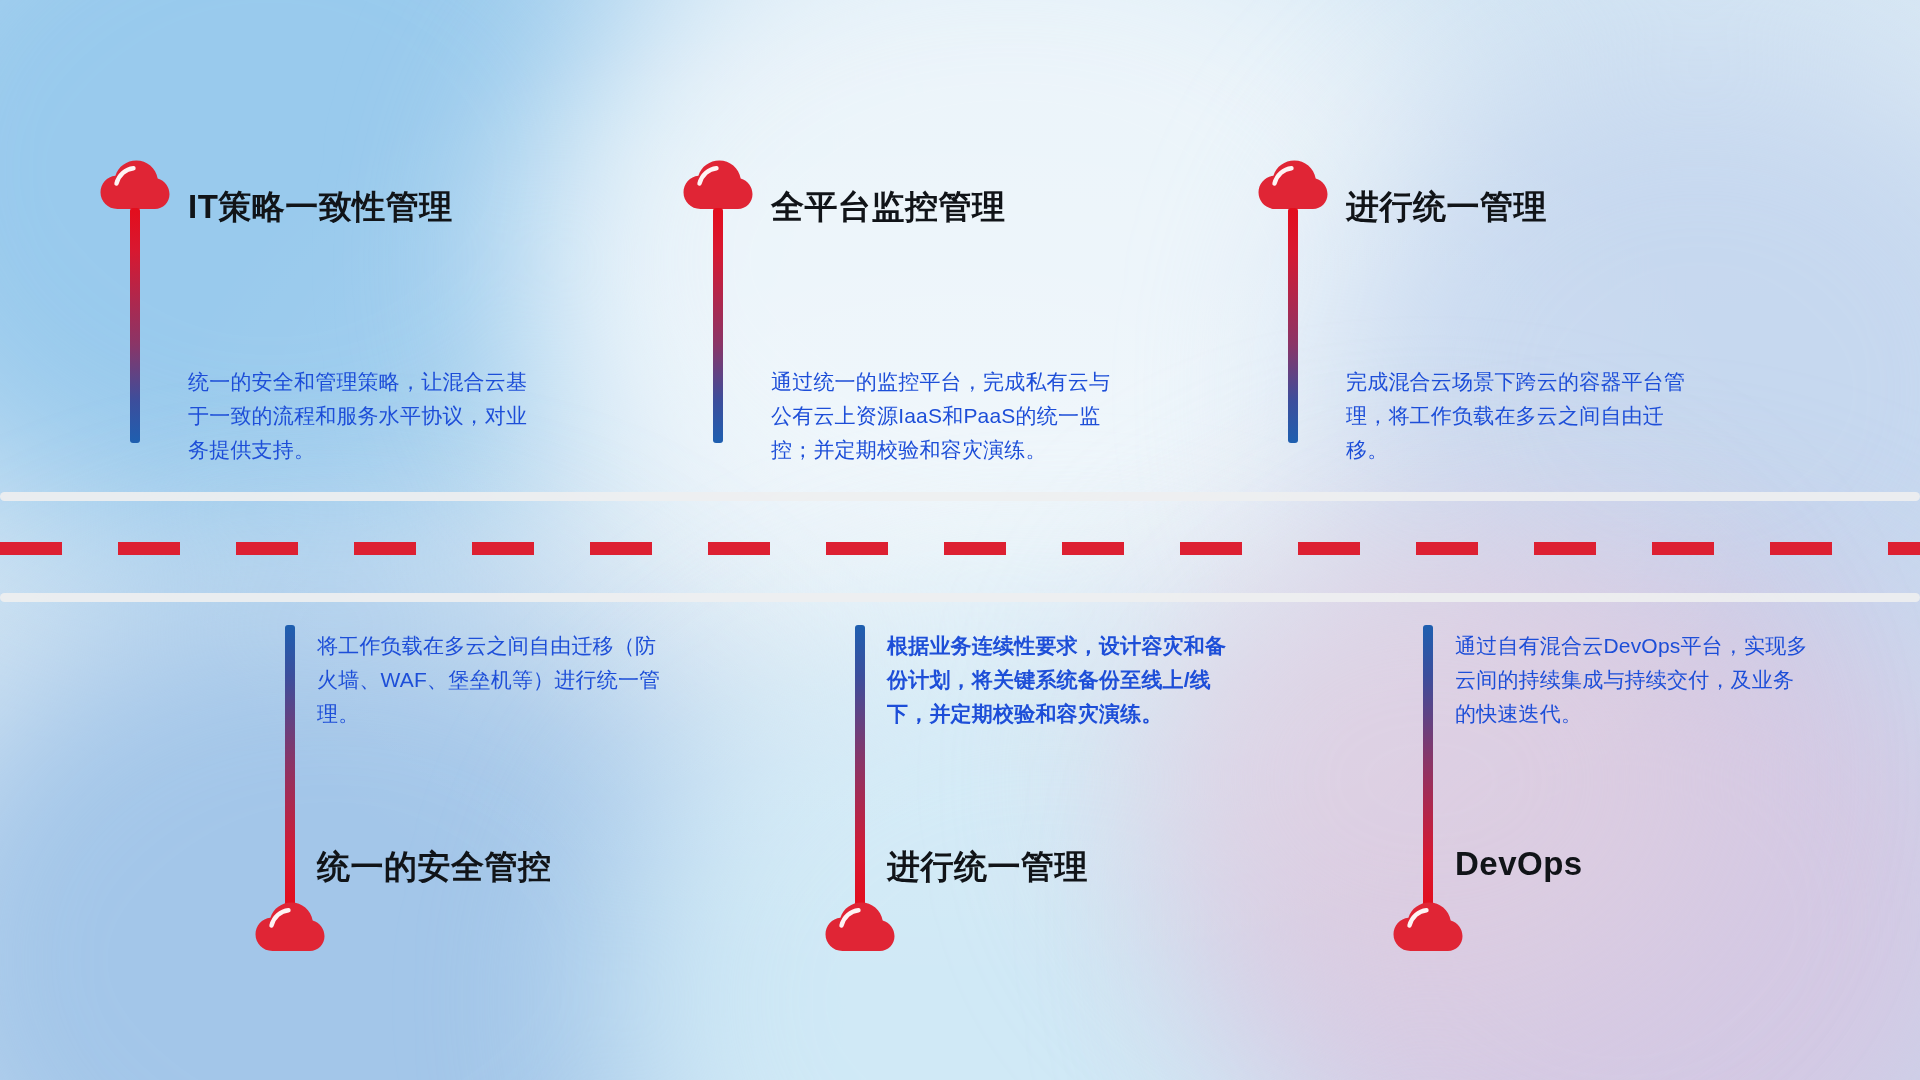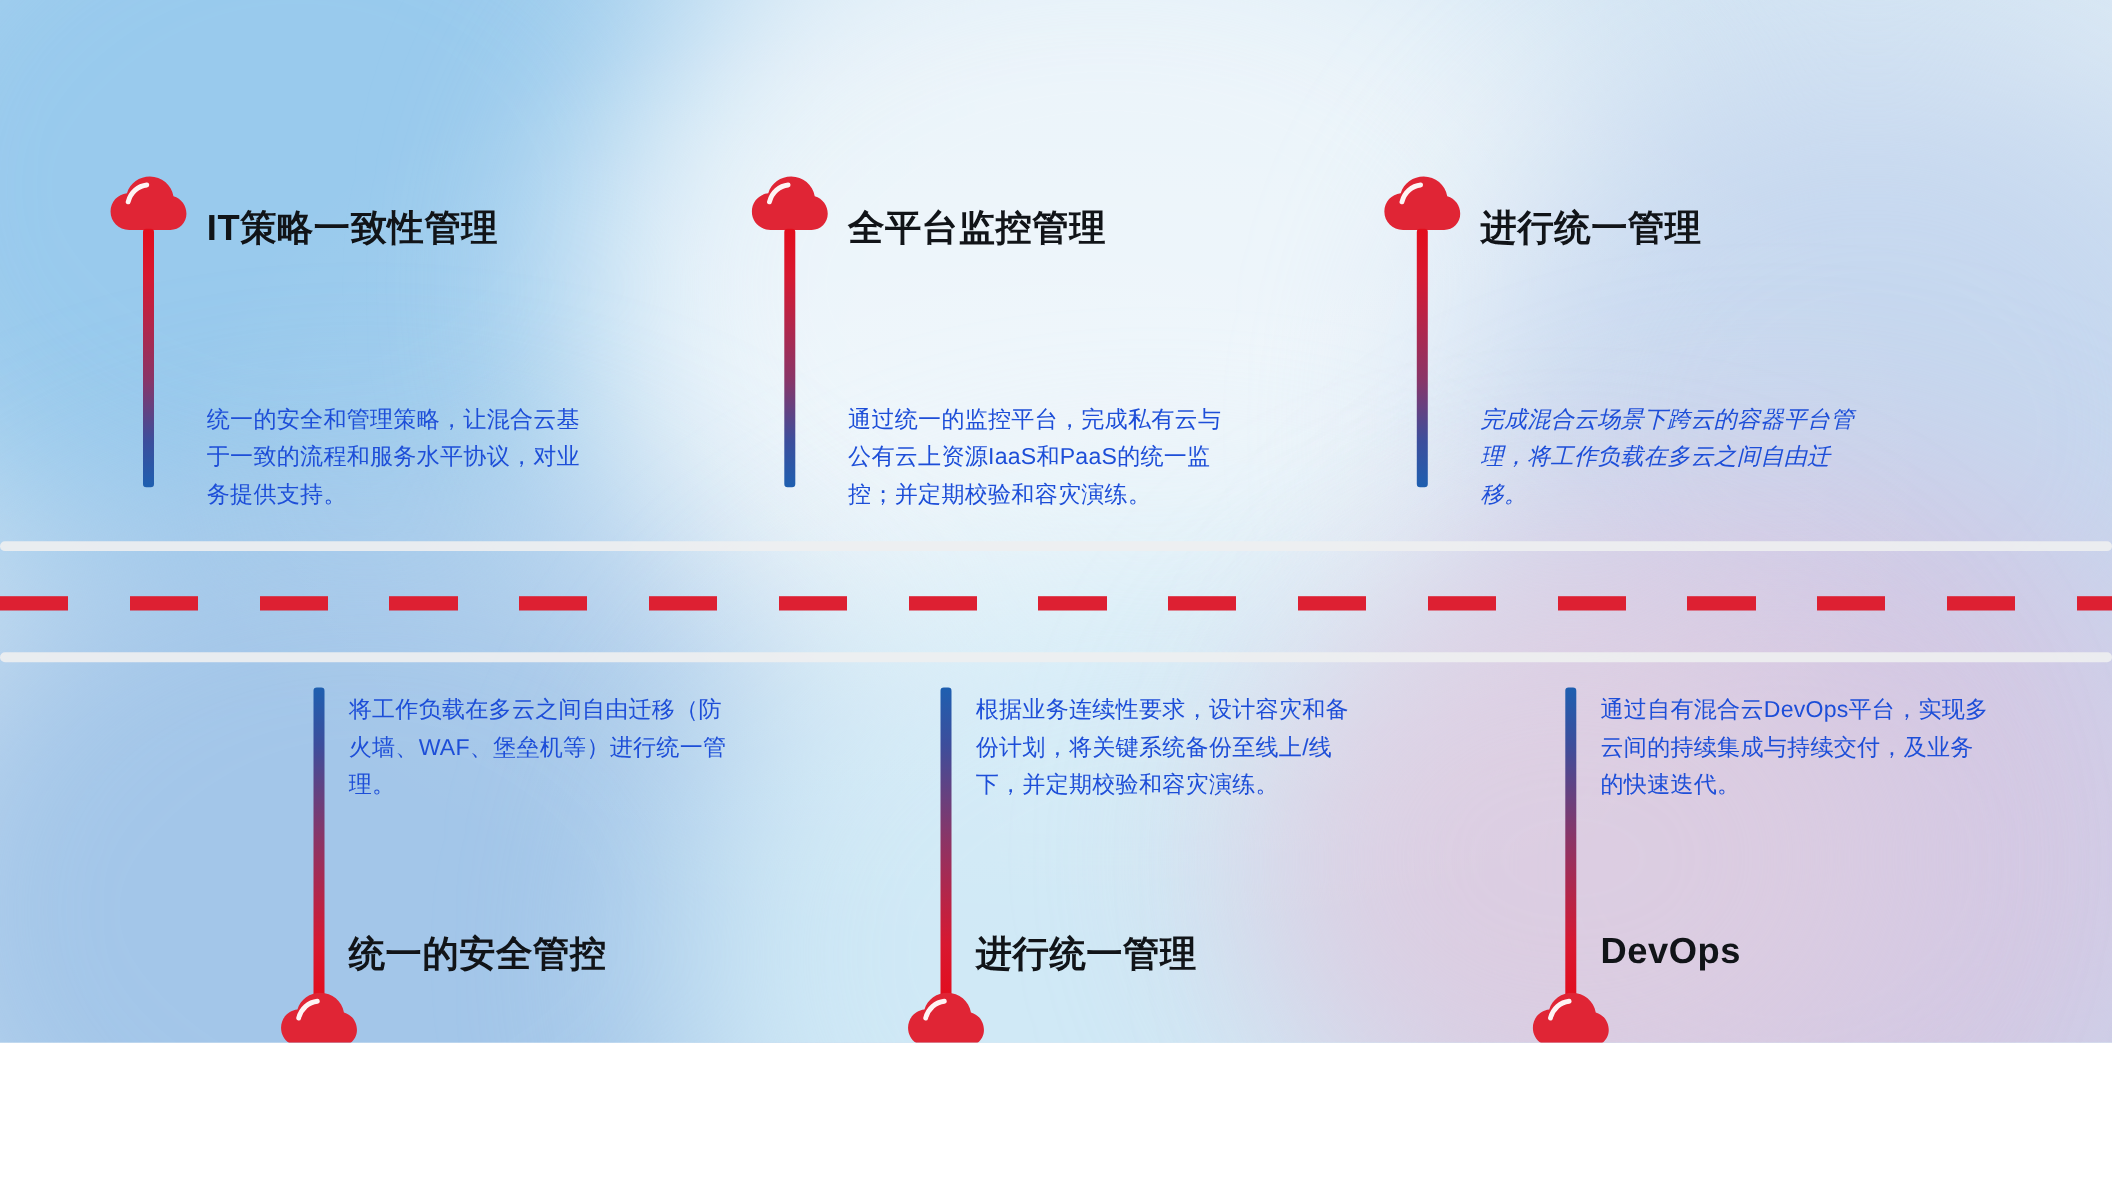--- a/index.html
+++ b/index.html
@@ -8,21 +8,21 @@
     padding: 0;
     background: #ffffff;
   }
   body {
     font-family: "Liberation Sans", "DejaVu Sans", sans-serif;
   }
 
   #stage {
     position: relative;
     width: 1920px;
-    height: 948px;
+    height: 1080px;
     overflow: hidden;
     background: #cfe3f2;
   }
 
   
   .bg-base {
     position: absolute;
     inset: 0;
     background: linear-gradient(160deg, #c9e2f4 0%, #cfe4f4 22%, #dceaf5 45%, #cfe2f2 70%, #c4daee 100%);
   }
@@ -194,21 +194,21 @@
 
   <div class="pin-col" style="left:1258px; top:160px;">
     <div class="pin-graphic" style="left:0; top:0;">
       <svg class="cloud-icon" viewBox="0 0 70 52">
         <path d="M17.5 49 C7.8 49 0.5 41.6 0.5 32.3 C0.5 23.6 7.0 16.5 15.4 15.7 C18.2 6.5 26.8 0.5 36.3 0.5 C46.9 0.5 55.9 8.1 57.7 18.4 C64.9 20.4 69.5 27.0 69.5 34.3 C69.5 42.4 63.0 49 54.9 49 Z" fill="#e02535"></path>
         <path d="M16.5 23.5 C18.8 14.8 25.6 9.0 33.5 8.2" fill="none" stroke="#ffffff" stroke-width="4.4" stroke-linecap="round" opacity="0.95"></path>
       </svg>
       <div class="pin-stem stem-down" style="top:48px; height:235px;"></div>
     </div>
     <div class="card-title" style="left:88px; top:25px;">进行统一管理</div>
-    <div class="card-body" style="left:88px; top:205px;font-style:italic;">完成混合云场景下跨云的容器平台管理，将工作负载在多云之间自由迁移。</div>
+    <div class="card-body" style="left:88px; top:205px;">完成混合云场景下跨云的容器平台管理，将工作负载在多云之间自由迁移。</div>
   </div>
 
   <div class="road">
     <div class="road-edge top"></div>
     <div class="road-dash"></div>
     <div class="road-edge bottom"></div>
   </div>
 
   <div class="pin-col" style="left:255px; top:625px;">
     <div class="pin-graphic" style="left:0; top:0;">
@@ -223,21 +223,21 @@
   </div>
 
   <div class="pin-col" style="left:825px; top:625px;">
     <div class="pin-graphic" style="left:0; top:0;">
       <div class="pin-stem stem-up" style="top:0; height:285px;"></div>
       <svg class="cloud-icon" viewBox="0 0 70 52" style="top:277px;">
         <path d="M17.5 49 C7.8 49 0.5 41.6 0.5 32.3 C0.5 23.6 7.0 16.5 15.4 15.7 C18.2 6.5 26.8 0.5 36.3 0.5 C46.9 0.5 55.9 8.1 57.7 18.4 C64.9 20.4 69.5 27.0 69.5 34.3 C69.5 42.4 63.0 49 54.9 49 Z" fill="#e02535"></path>
         <path d="M16.5 23.5 C18.8 14.8 25.6 9.0 33.5 8.2" fill="none" stroke="#ffffff" stroke-width="4.4" stroke-linecap="round" opacity="0.95"></path>
       </svg>
     </div>
-    <div class="card-body" style="left:62px; top:4px;">根据业务连续性要求，设计容灾和备份计划，将关键系统备份至线上/线下，并定期校验和容灾演练。</div>
+    <div class="card-body" style="left:62px; top:4px;font-weight:bold;">根据业务连续性要求，设计容灾和备份计划，将关键系统备份至线上/线下，并定期校验和容灾演练。</div>
     <div class="card-title" style="left:62px; top:220px;">进行统一管理</div>
   </div>
 
   <div class="pin-col" style="left:1393px; top:625px;">
     <div class="pin-graphic" style="left:0; top:0;">
       <div class="pin-stem stem-up" style="top:0; height:285px;"></div>
       <svg class="cloud-icon" viewBox="0 0 70 52" style="top:277px;">
         <path d="M17.5 49 C7.8 49 0.5 41.6 0.5 32.3 C0.5 23.6 7.0 16.5 15.4 15.7 C18.2 6.5 26.8 0.5 36.3 0.5 C46.9 0.5 55.9 8.1 57.7 18.4 C64.9 20.4 69.5 27.0 69.5 34.3 C69.5 42.4 63.0 49 54.9 49 Z" fill="#e02535"></path>
         <path d="M16.5 23.5 C18.8 14.8 25.6 9.0 33.5 8.2" fill="none" stroke="#ffffff" stroke-width="4.4" stroke-linecap="round" opacity="0.95"></path>
       </svg>

